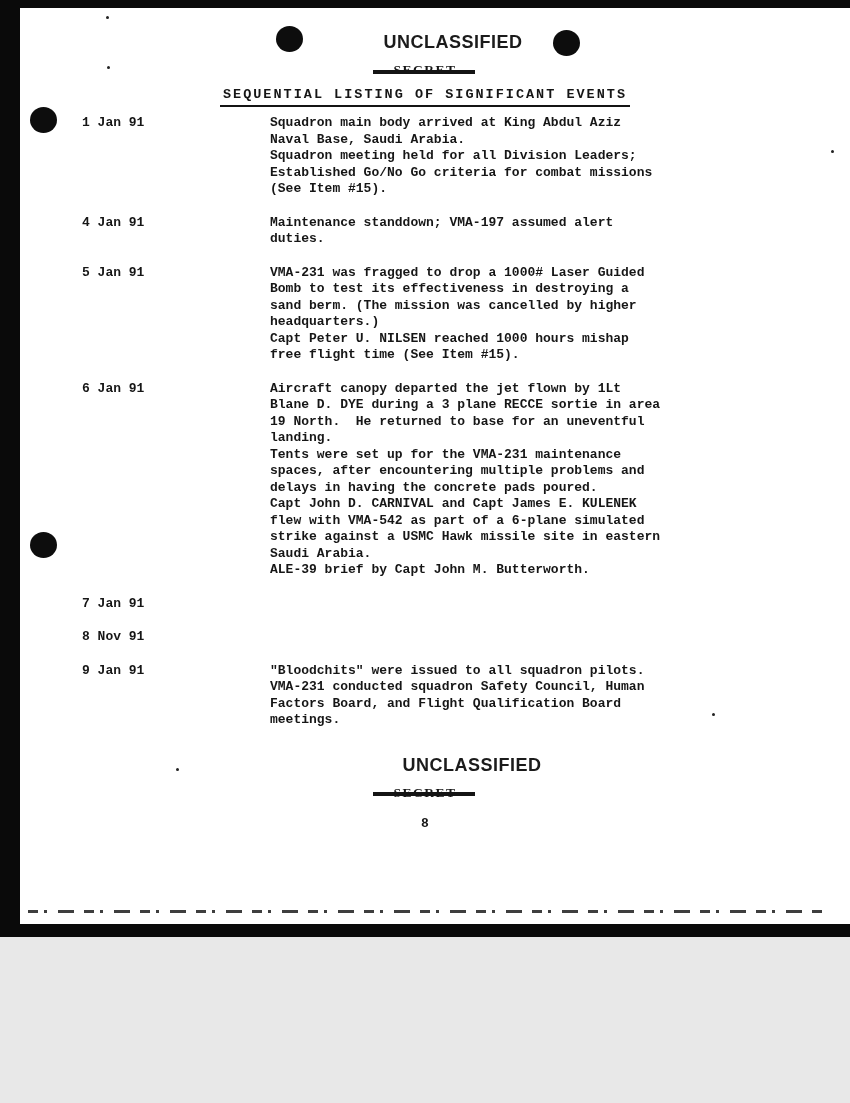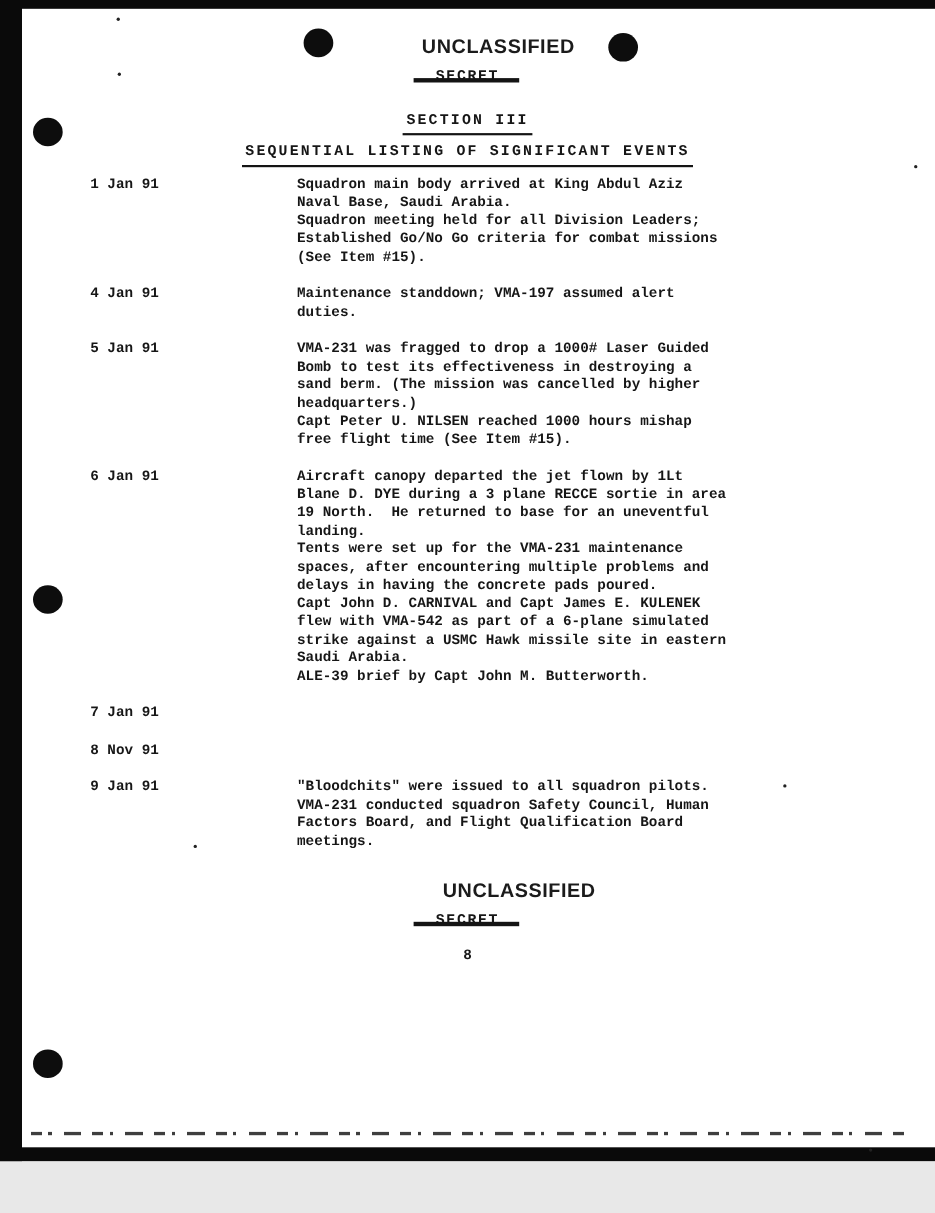--- a/index.html
+++ b/index.html
@@ -3,21 +3,21 @@
 <meta charset="utf-8">
 <style>
   html, body {
     margin: 0;
     padding: 0;
     background: #e8e8e8;
   }
   .page {
     position: relative;
     width: 850px;
-    height: 1056px;
+    height: 937px;
     margin: 0 auto;
     background: #ffffff;
     overflow: hidden;
     color: #161616;
   }
   
   .edge-top {
     position: absolute; top: 0; left: 0; right: 0; height: 8px;
     background: #0a0a0a;
   }
@@ -68,20 +68,21 @@
     color: #1b1b1b;
   }
   .u-top { padding-top: 32px; padding-left: 56px; }
   .secret-line { margin-top: 10px; }
   .secret-wrap {
     position: relative;
     display: inline-block;
     font-size: 13.5px;
     letter-spacing: 1.5px;
     padding: 0 4px;
+    font-family: Liberation Serif, serif;
   }
   .secret-wrap::before {
     content: "";
     position: absolute;
     left: -16px; right: -14px;
     top: 46%;
     height: 4px;
     background: #141414;
   }
   .section-title-line { margin-top: 22px; }
@@ -148,23 +149,20 @@
 
   <div class="content">
 
     <div class="hdr">
       <div class="u-class u-top">UNCLASSIFIED</div>
 
       <div class="secret-line">
         <span class="secret-wrap">SECRET</span>
       </div>
 
-      <div class="section-title-line">
-        <span class="underlined section-title">SECTION III</span>
-      </div>
 
       <div class="listing-line">
         <span class="underlined listing-title">SEQUENTIAL LISTING OF SIGNIFICANT EVENTS</span>
       </div>
     </div>
 
     <div class="events">
 
         <div class="event">
           <div class="event-date">1 Jan 91</div>

